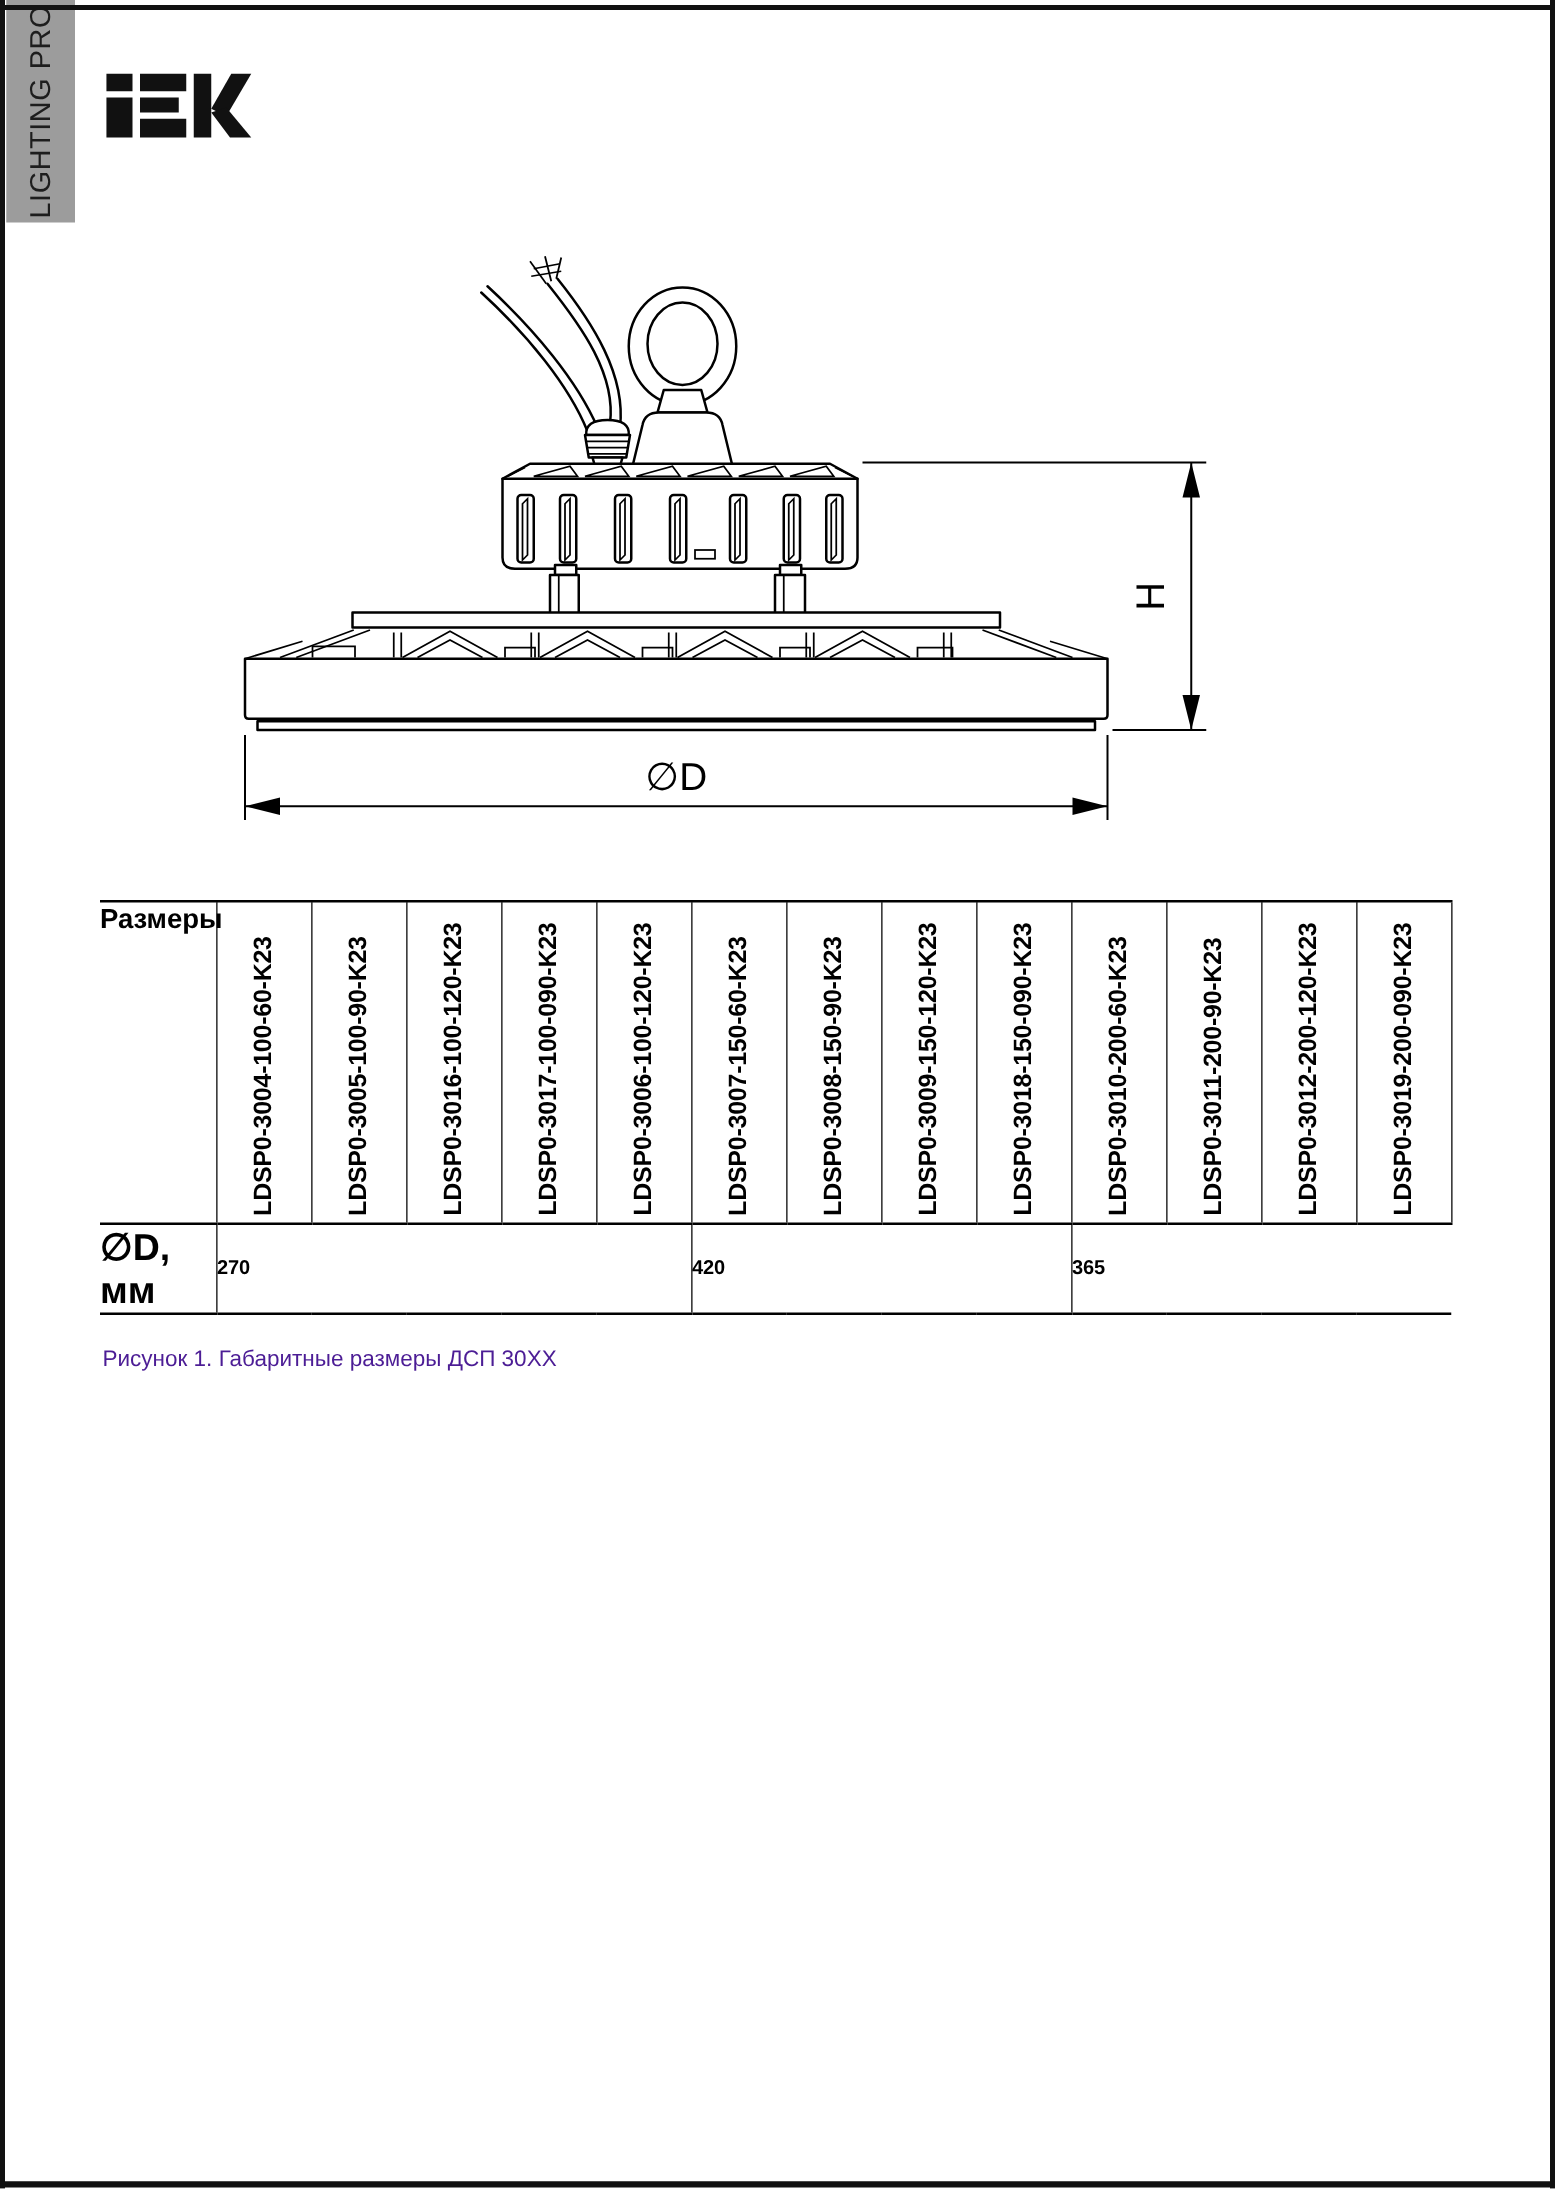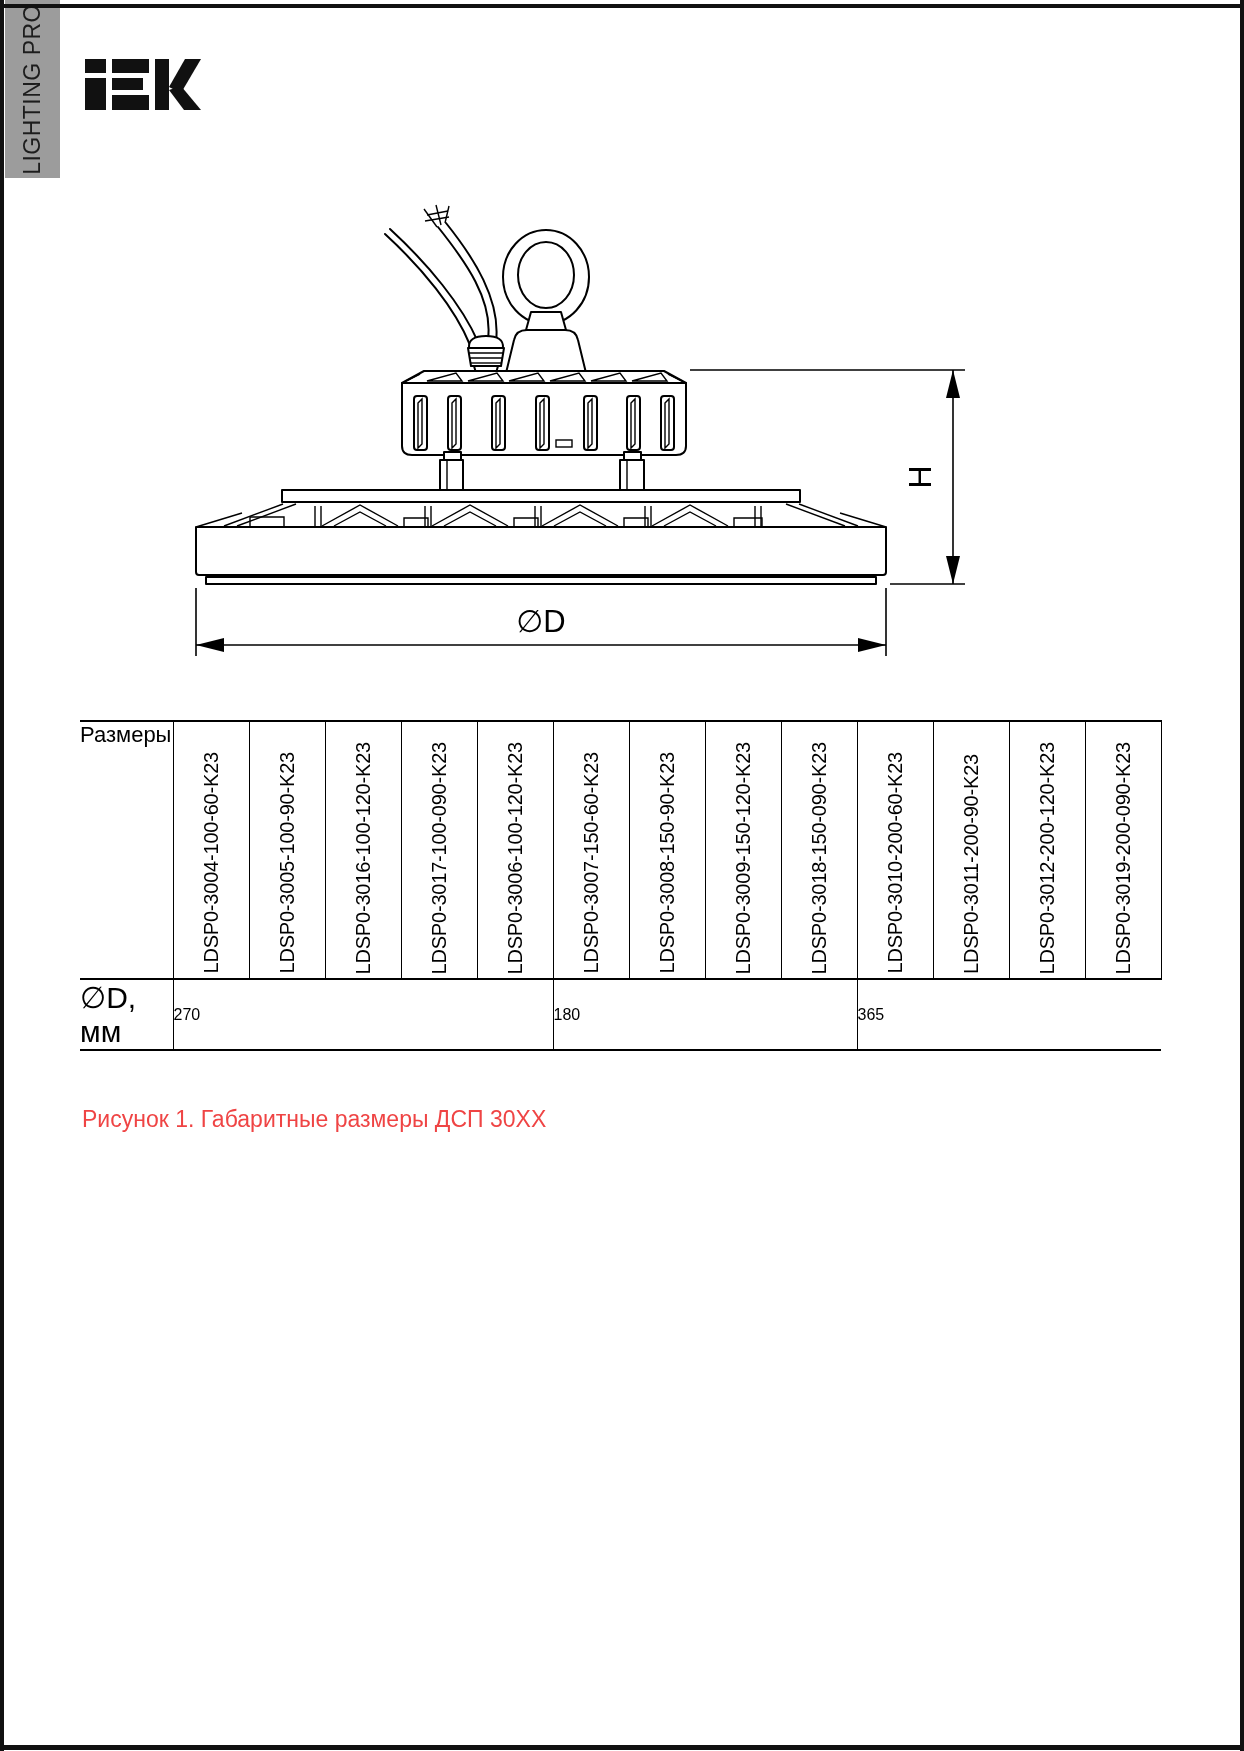--- a/index.html
+++ b/index.html
@@ -42,21 +42,21 @@
   .figure .arrow{fill:#000;stroke:none;}
   .figure text{font-family:"Liberation Sans",sans-serif;fill:#000;}
 
   
   table.dims{
     position:absolute;left:80px;top:720px;
     width:1081px;border-collapse:collapse;table-layout:fixed;
     border-top:2px solid #000;
     font-family:"Liberation Sans",sans-serif;
   }
-  table.dims th,table.dims td{padding:0;font-weight:normal;}
+  table.dims th,table.dims td{padding:0;font-weight:bold;}
   th.corner{
     height:256px;vertical-align:top;text-align:left;
     padding:10px 4px 0 14px;font-size:22px;
     border-bottom:2px solid #000;
   }
   th.model{
     height:256px;vertical-align:bottom;text-align:center;
     border-left:1px solid #000;border-bottom:2px solid #000;
     padding-bottom:8px;
   }
@@ -67,22 +67,22 @@
     font-size:20px;line-height:1;white-space:nowrap;
     letter-spacing:-0.2px;
   }
   tr.r1 td{height:42px;border-bottom:2px solid #000;}
   tr.r2 td{height:40px;border-bottom:2px solid #000;}
   td.rlabel{font-size:30px;padding-left:14px;vertical-align:middle;}
   td.group{border-left:1px solid #000;font-size:16px;padding-left:9px;vertical-align:middle;}
 
   
   .caption{
-    position:absolute;left:82px;top:1106px;
-    font-size:23px;color:#ef4444;z-index:1;
+    position:absolute;left:82px;top:1077px;
+    font-size:18px;color:#4c1d95;z-index:1;
   }
 </style>
 </head>
 <body>
 
 <div id="page">
 
   <div class="b-top"></div>
   <div class="b-left"></div>
   <div class="b-right"></div>
@@ -273,21 +273,21 @@
         <th class="model"><span>LDSP0-3010-200-60-K23</span></th>
         <th class="model"><span>LDSP0-3011-200-90-K23</span></th>
         <th class="model"><span>LDSP0-3012-200-120-K23</span></th>
         <th class="model"><span>LDSP0-3019-200-090-K23</span></th>
       </tr>
     </thead>
     <tbody>
       <tr class="r1">
         <td class="rlabel">∅D, мм</td>
         <td class="group" colspan="5">270</td>
-        <td class="group" colspan="4">180</td>
+        <td class="group" colspan="4">420</td>
         <td class="group" colspan="4">365</td>
       </tr>
     </tbody>
   </table>
 
   <div class="caption">Рисунок 1. Габаритные размеры ДСП 30ХХ</div>
 
 </div>
 
 </body></html>

